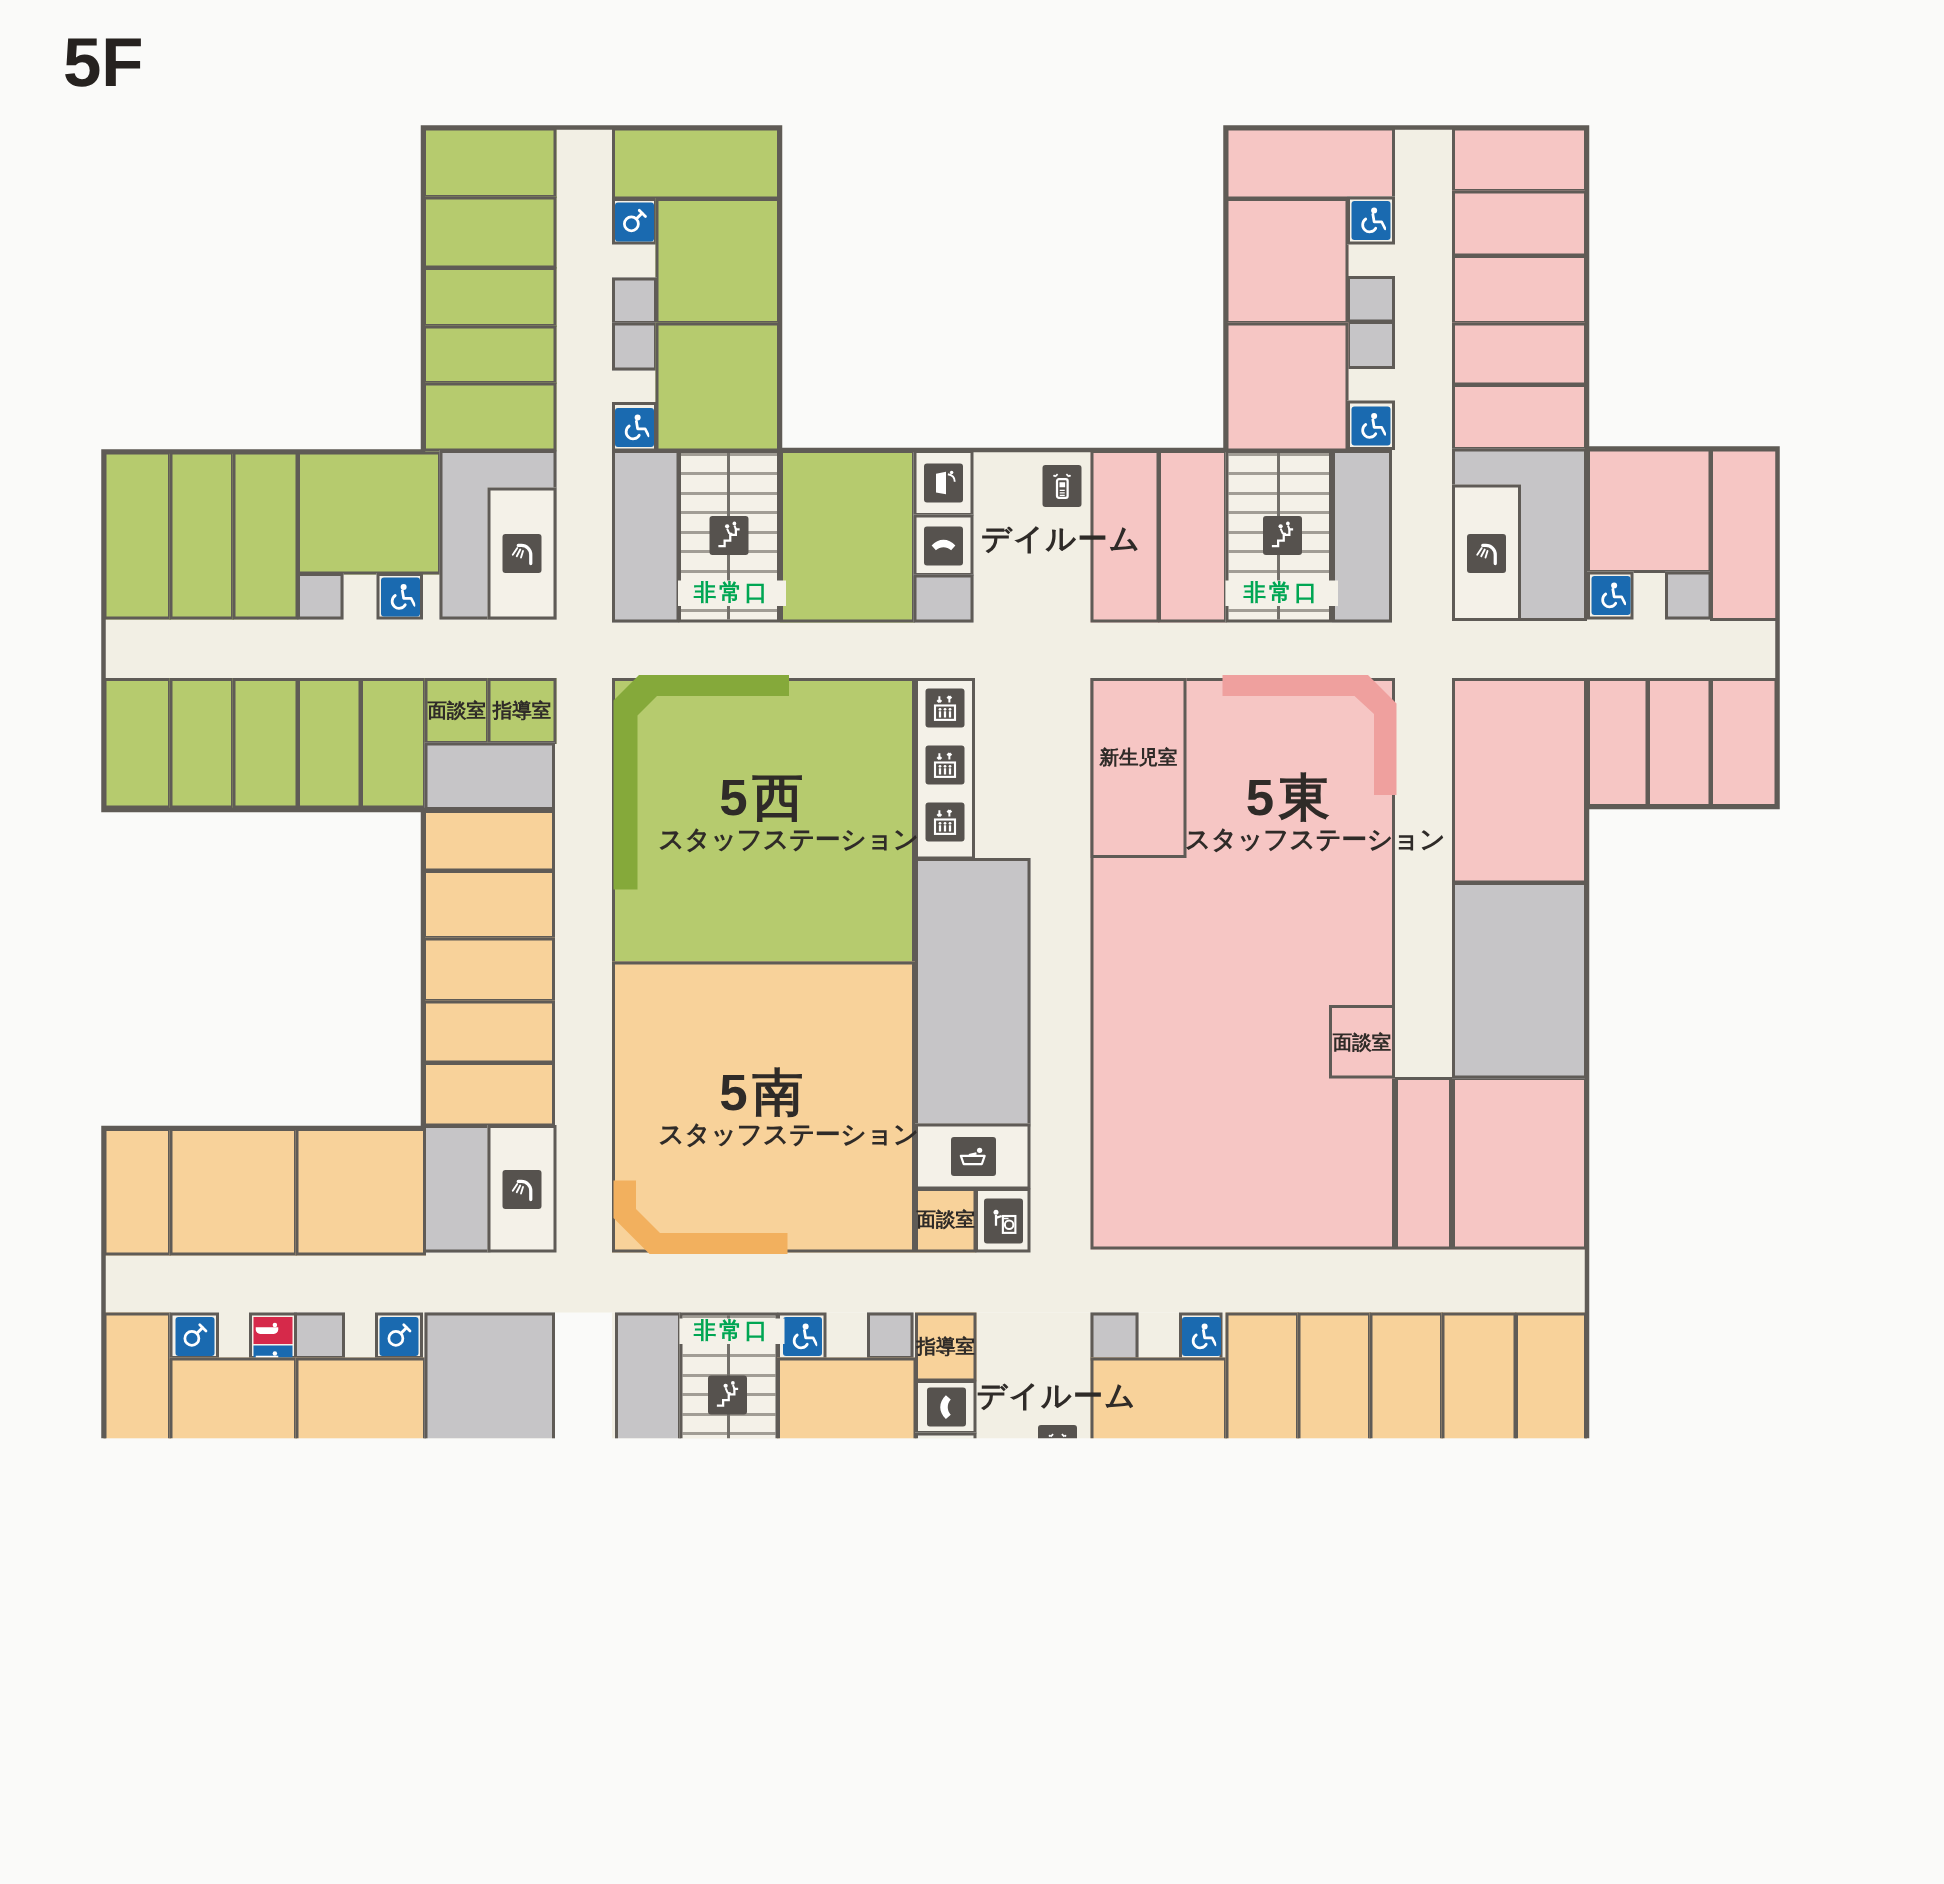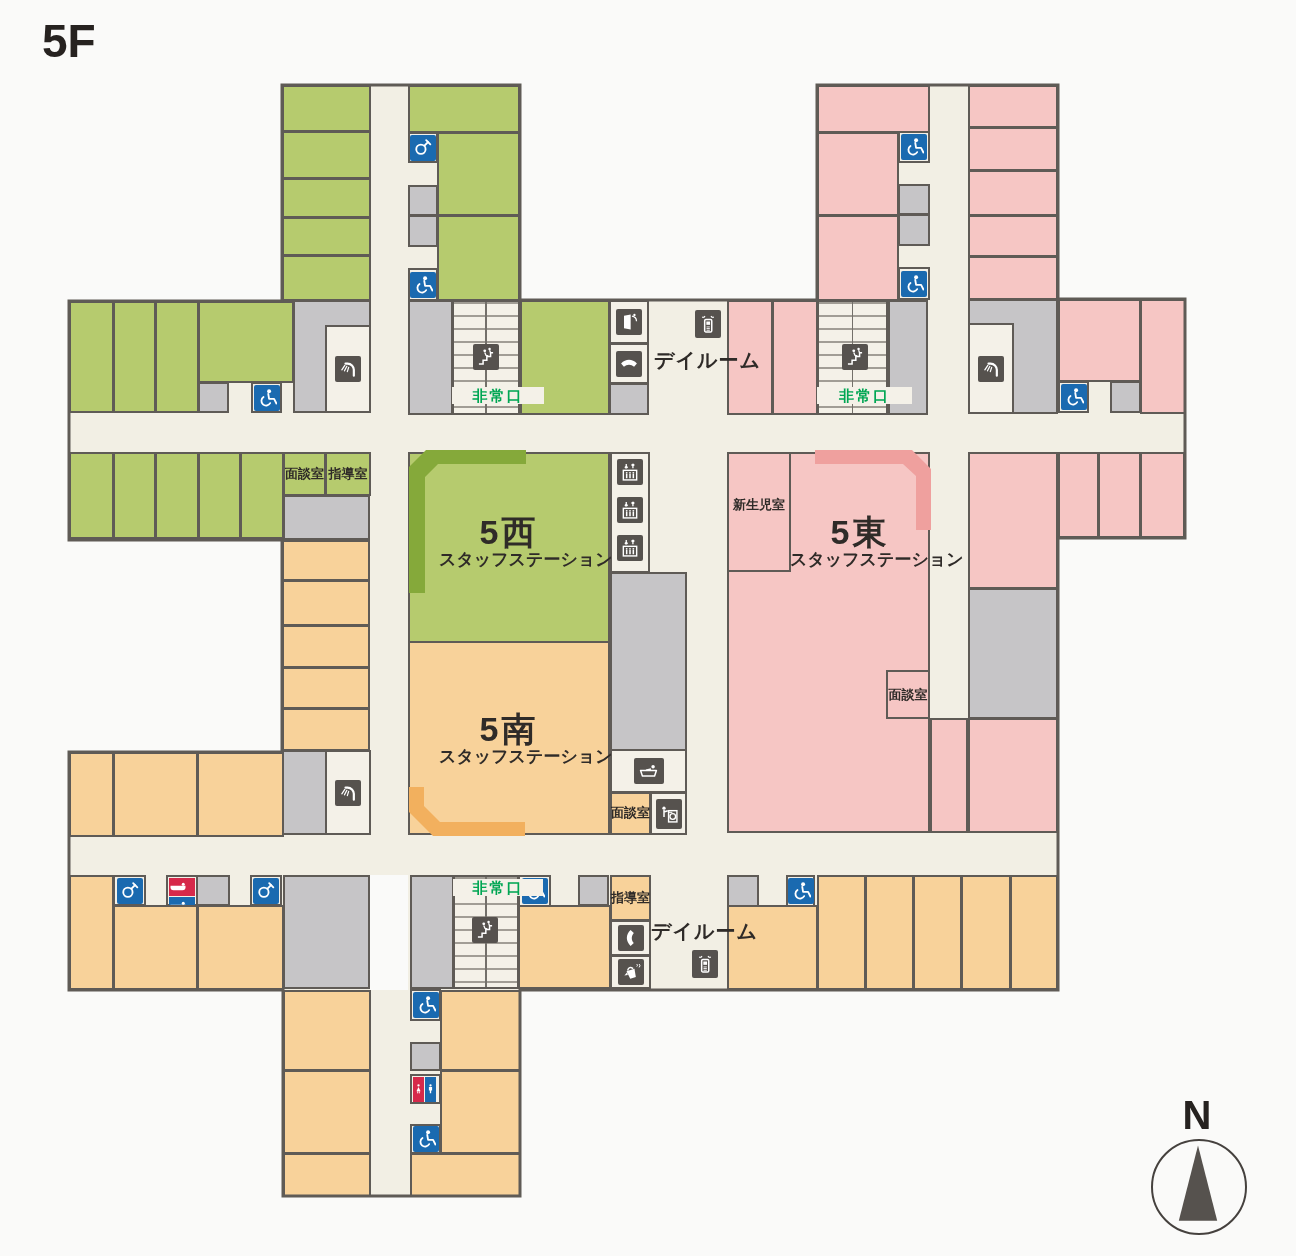--- a/index.html
+++ b/index.html
@@ -1,35 +1,35 @@
 <!DOCTYPE html>
 <html><head>
 <meta charset="utf-8">
 <style>
   html,body{margin:0;padding:0;background:#fafaf9;}
-  .stage{position:relative;width:1296px;height:1256px;background:#fafaf9;
+  .stage{position:relative;width:1296px;height:959px;background:#fafaf9;
          font-family:"Liberation Sans","DejaVu Sans",sans-serif;overflow:hidden;}
   .fl{position:absolute;background:#f2efe4;}
   .rm{position:absolute;border:2px solid #5f5b56;box-sizing:border-box;}
   .g{background:#b6cb6e}.p{background:#f6c6c4}.o{background:#f8d29a}
   .gy{background:#c6c5c7}.wt{background:#f4f1e8}
   .cell{display:flex;align-items:center;justify-content:center;}
   .ic{width:26px;height:26px;border-radius:2px;display:flex;align-items:center;justify-content:center;flex:none;}
   .icd{background:#56524e}.icb{background:#1a6ab0}
   .ic svg{width:20px;height:20px;display:block}
   .ica{position:absolute}
   .stairs{position:absolute;border:2px solid #5f5b56;box-sizing:border-box;
     background-image:
       linear-gradient(90deg,transparent calc(50% - 1px),#73706a calc(50% - 1px),#73706a calc(50% + 1px),transparent calc(50% + 1px)),
       repeating-linear-gradient(180deg,#a19d95 0 2px,#f4f1e8 2px 13px);
     background-color:#f4f1e8;}
   .lbl{position:absolute;color:#2f2b28;font-weight:700;line-height:1;white-space:nowrap;}
   .sm{font-size:13px;}
   .ctr{text-align:center;}
-  .exit{color:#00a653;font-size:15px;letter-spacing:2px;background:#f4f1e8;padding:1px 12px;}
+  .exit{color:#00a653;font-size:15px;letter-spacing:2px;background:#f4f1e8;padding:1px 2px;}
   .day{font-size:20px;letter-spacing:1px;}
   .stn{font-size:34px;letter-spacing:3px;}
   .stnsub{font-size:17px;letter-spacing:0;}
   .title{font-size:46px;color:#262220;}
   .bmf{width:26px;height:26px;display:flex;flex-direction:column;gap:1px;}
   .bmf svg{width:18px;height:11px;}
   .tlt{width:26px;height:25px;display:flex;gap:1px;}
   .tlt svg{width:11px;height:20px;}
   .red{background:#d6294a}.blu{background:#1a6ab0}
   .compass-circle{position:absolute;width:92px;height:92px;border:2.5px solid #45413e;border-radius:50%;}

